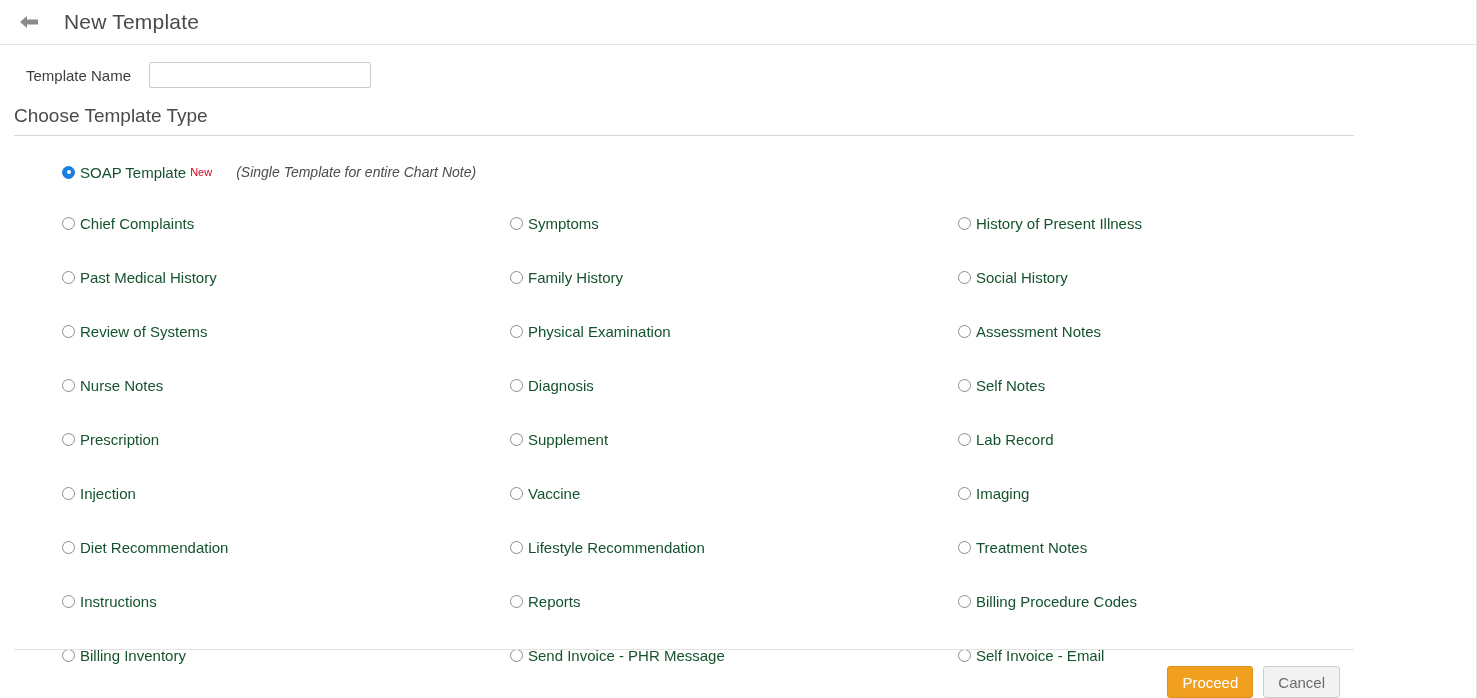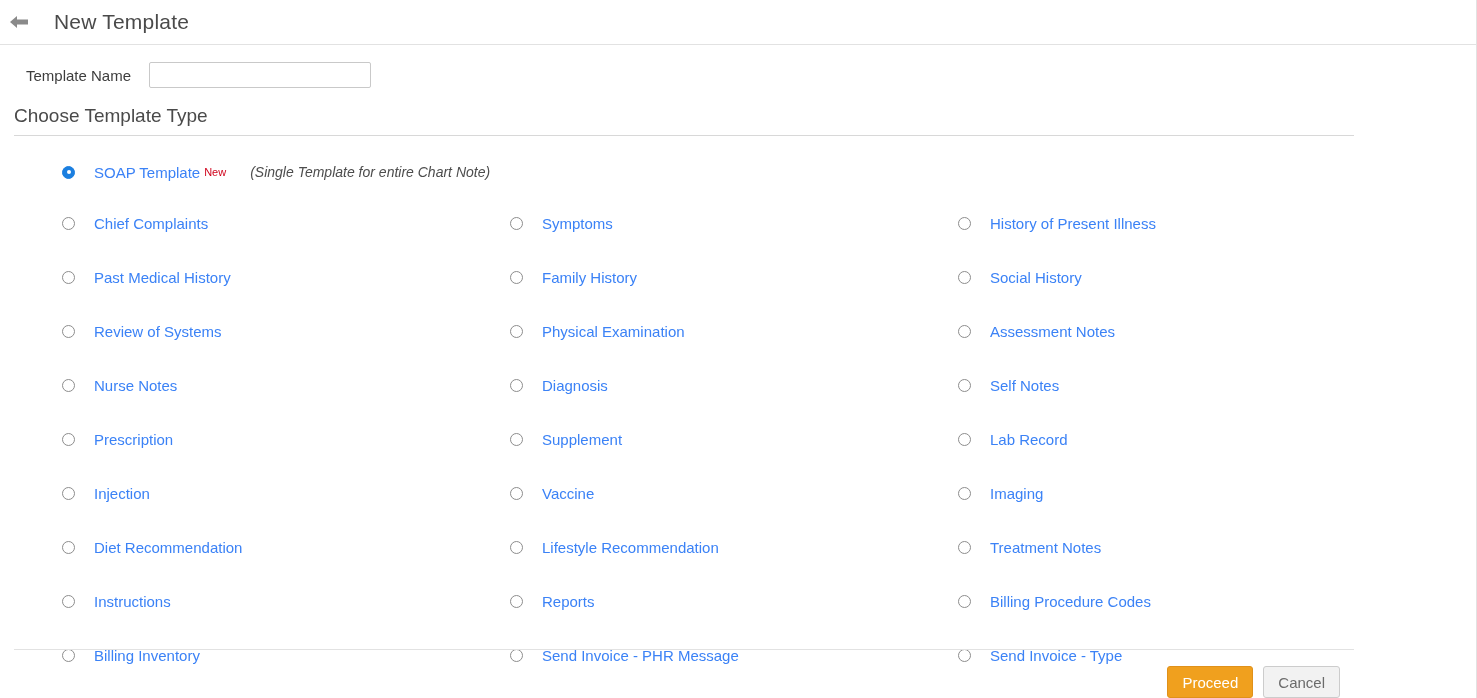--- a/index.html
+++ b/index.html
@@ -16,21 +16,21 @@
     position: relative;
   }
 
   
   .header {
     height: 45px;
     border-bottom: 1px solid #e2e2e2;
     display: flex;
     align-items: center;
     box-sizing: border-box;
-    padding-left: 4px;
+    padding-left: 14px;
   }
   .back-arrow {
     width: 30px;
     height: 30px;
     display: flex;
     align-items: center;
     justify-content: center;
     cursor: pointer;
   }
   .back-arrow svg { display: block; }
@@ -115,22 +115,22 @@
     position: absolute;
     left: 3.5px;
     top: 3.5px;
     width: 4px;
     height: 4px;
     border-radius: 50%;
     background: #ffffff;
   }
   .opt-label {
     font-size: 15px;
-    color: #3b82f6;
-    margin-left: 19px;
+    color: #14532d;
+    margin-left: 5px;
     white-space: nowrap;
   }
   .new-badge {
     font-size: 11px;
     color: #d0021b;
     margin-left: 4px;
     vertical-align: super;
     font-style: normal;
     text-align: center;
   }
@@ -337,21 +337,21 @@
     <div class="cell">
       <span class="radio"></span>
       <span class="opt-label">Billing Inventory</span>
     </div>
     <div class="cell">
       <span class="radio"></span>
       <span class="opt-label">Send Invoice - PHR Message</span>
     </div>
     <div class="cell">
       <span class="radio"></span>
-      <span class="opt-label">Send Invoice - Type</span>
+      <span class="opt-label">Self Invoice - Email</span>
     </div>
   </div>
 </div>
 
 <div class="footer">
   <button class="btn btn-proceed">Proceed</button>
   <button class="btn btn-cancel">Cancel</button>
 </div>
 
 <div class="right-edge"></div>

